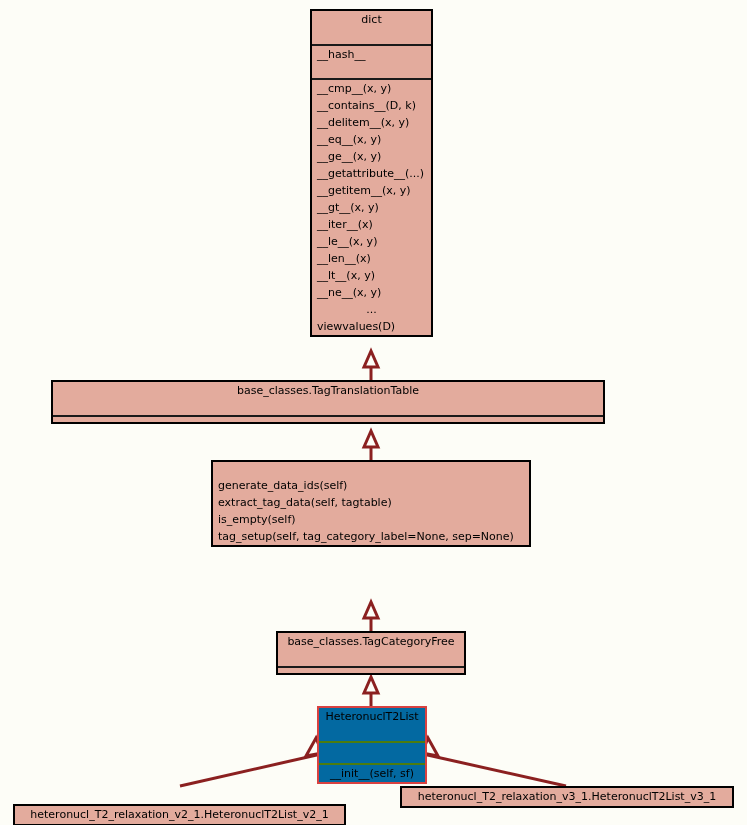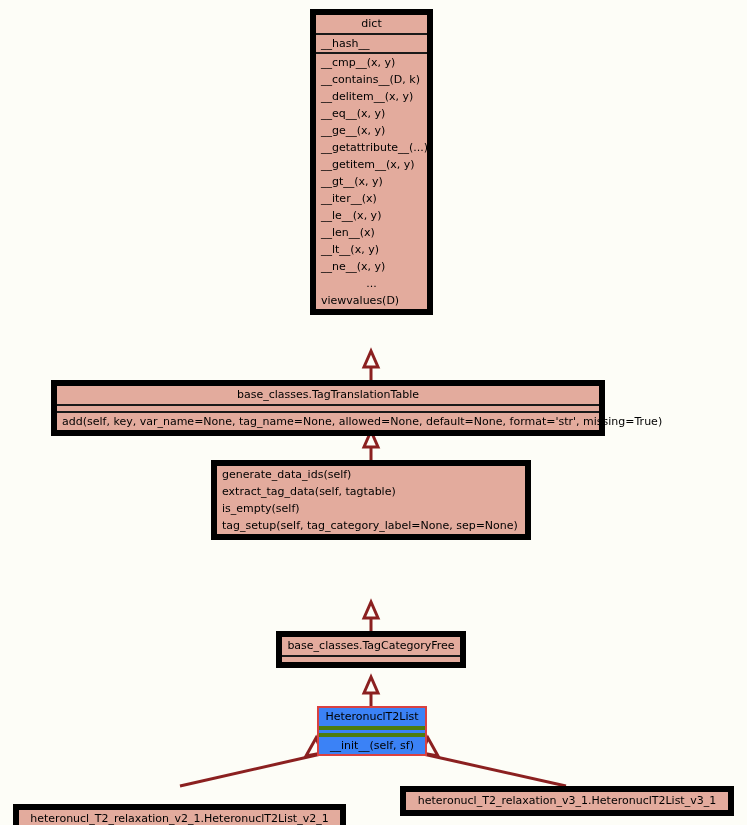--- a/index.html
+++ b/index.html
@@ -23,46 +23,47 @@
     left: 0;
     top: 0;
     width: 747px;
     height: 825px;
     pointer-events: none;
   }
   .uml-class {
     position: absolute;
     box-sizing: border-box;
     background: #e3ab9d;
-    border: 6px solid #000000;
+    border: 2px solid #000000;
     font-size: 11px;
     color: #000;
     line-height: 1;
   }
   .uml-class.highlight {
-    background: #3b82f6;
+    background: #0369a1;
     border: 2px solid #d94141;
   }
   .compartment {
     box-sizing: border-box;
   }
   .compartment + .compartment {
     border-top: 2px solid #1a1a1a;
   }
   .uml-class.highlight .compartment + .compartment {
-    border-top: 4px solid #4d7c0f;
+    border-top: 2px solid #4d7c0f;
   }
   .cls-title {
     text-align: center;
     padding: 3px 4px 4px 4px;
     white-space: nowrap;
     font-size: 11px;
   }
   .cls-attrs, .cls-methods {
     padding: 0;
+    margin-top: 15px;
   }
   .cls-attrs.empty, .cls-methods.empty {
     height: 7px;
   }
   .member {
     padding: 3px 5px 3px 5px;
     white-space: nowrap;
     font-size: 11px;
     text-align: left;
   }
@@ -136,23 +137,20 @@
       <div class="member">__lt__(x, y)</div>
       <div class="member">__ne__(x, y)</div>
       <div class="member centered">...</div>
       <div class="member">viewvalues(D)</div>
     </div>
   </div>
 
   <div class="uml-class" id="box-tagtranslation">
     <div class="compartment cls-title">base_classes.TagTranslationTable</div>
     <div class="compartment cls-attrs empty"></div>
-    <div class="compartment cls-methods">
-      <div class="member">add(self, key, var_name=None, tag_name=None, allowed=None, default=None, format='str', missing=True)</div>
-    </div>
   </div>
 
   <div class="uml-class" id="box-tagcategory">
     <div class="compartment cls-methods">
       <div class="member">generate_data_ids(self)</div>
       <div class="member">extract_tag_data(self, tagtable)</div>
       <div class="member">is_empty(self)</div>
       <div class="member">tag_setup(self, tag_category_label=None, sep=None)</div>
     </div>
   </div>

